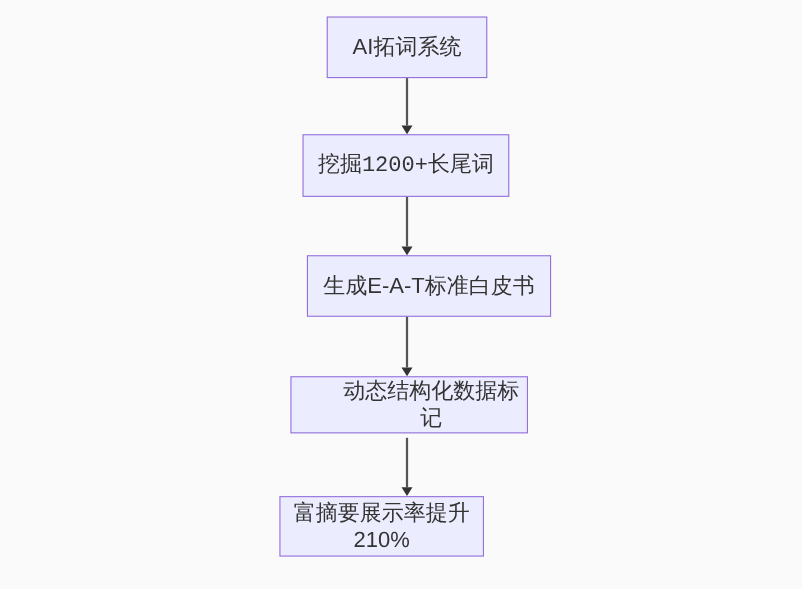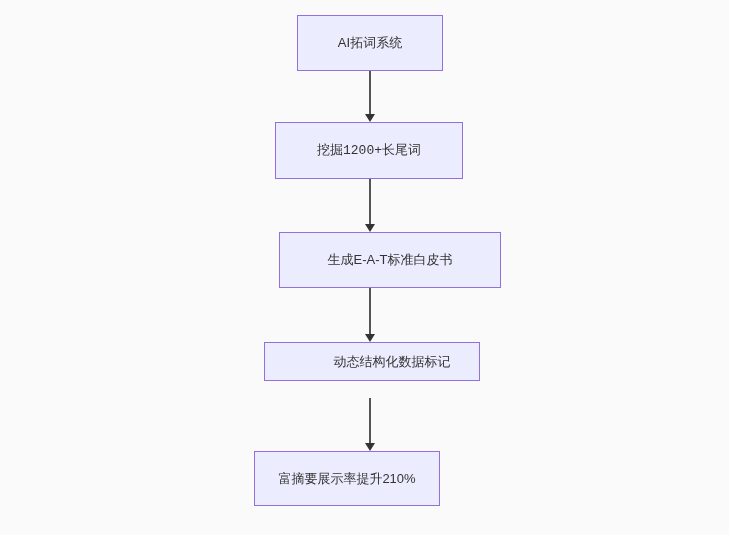--- a/index.html
+++ b/index.html
@@ -19,31 +19,31 @@
   }
   .canvas {
     position: relative;
     width: 729px; height: 535px;
   }
   .node {
     position: absolute;
     background: var(--node-fill);
     border: 1px solid var(--node-border);
     color: var(--text);
-    font-size: 13px;
+    font-size: 20px;
     display: flex;
     align-items: center;
     justify-content: center;
     text-align: center;
     line-height: 1.2;
   }
   .n1 { left: 297px; top: 15px;  width: 146px; height: 56px; }
   .n2 { left: 275px; top: 122px; width: 188px; height: 57px; font-family: Liberation Mono, monospace; }
   .n3 { left: 279px; top: 232px; width: 222px; height: 56px; text-align: right; }
-  .n4 { left: 264px; top: 342px; width: 216px; height: 39px; padding-left: 40px; }
+  .n4 { left: 264px; top: 342px; width: 216px; height: 52px; padding-left: 40px; }
   .n5 { left: 254px; top: 451px; width: 186px; height: 55px; }
 
   .edge {
     position: absolute;
     left: 364px;            
     width: 12px;
     display: flex;
     flex-direction: column;
     align-items: center;
   }

